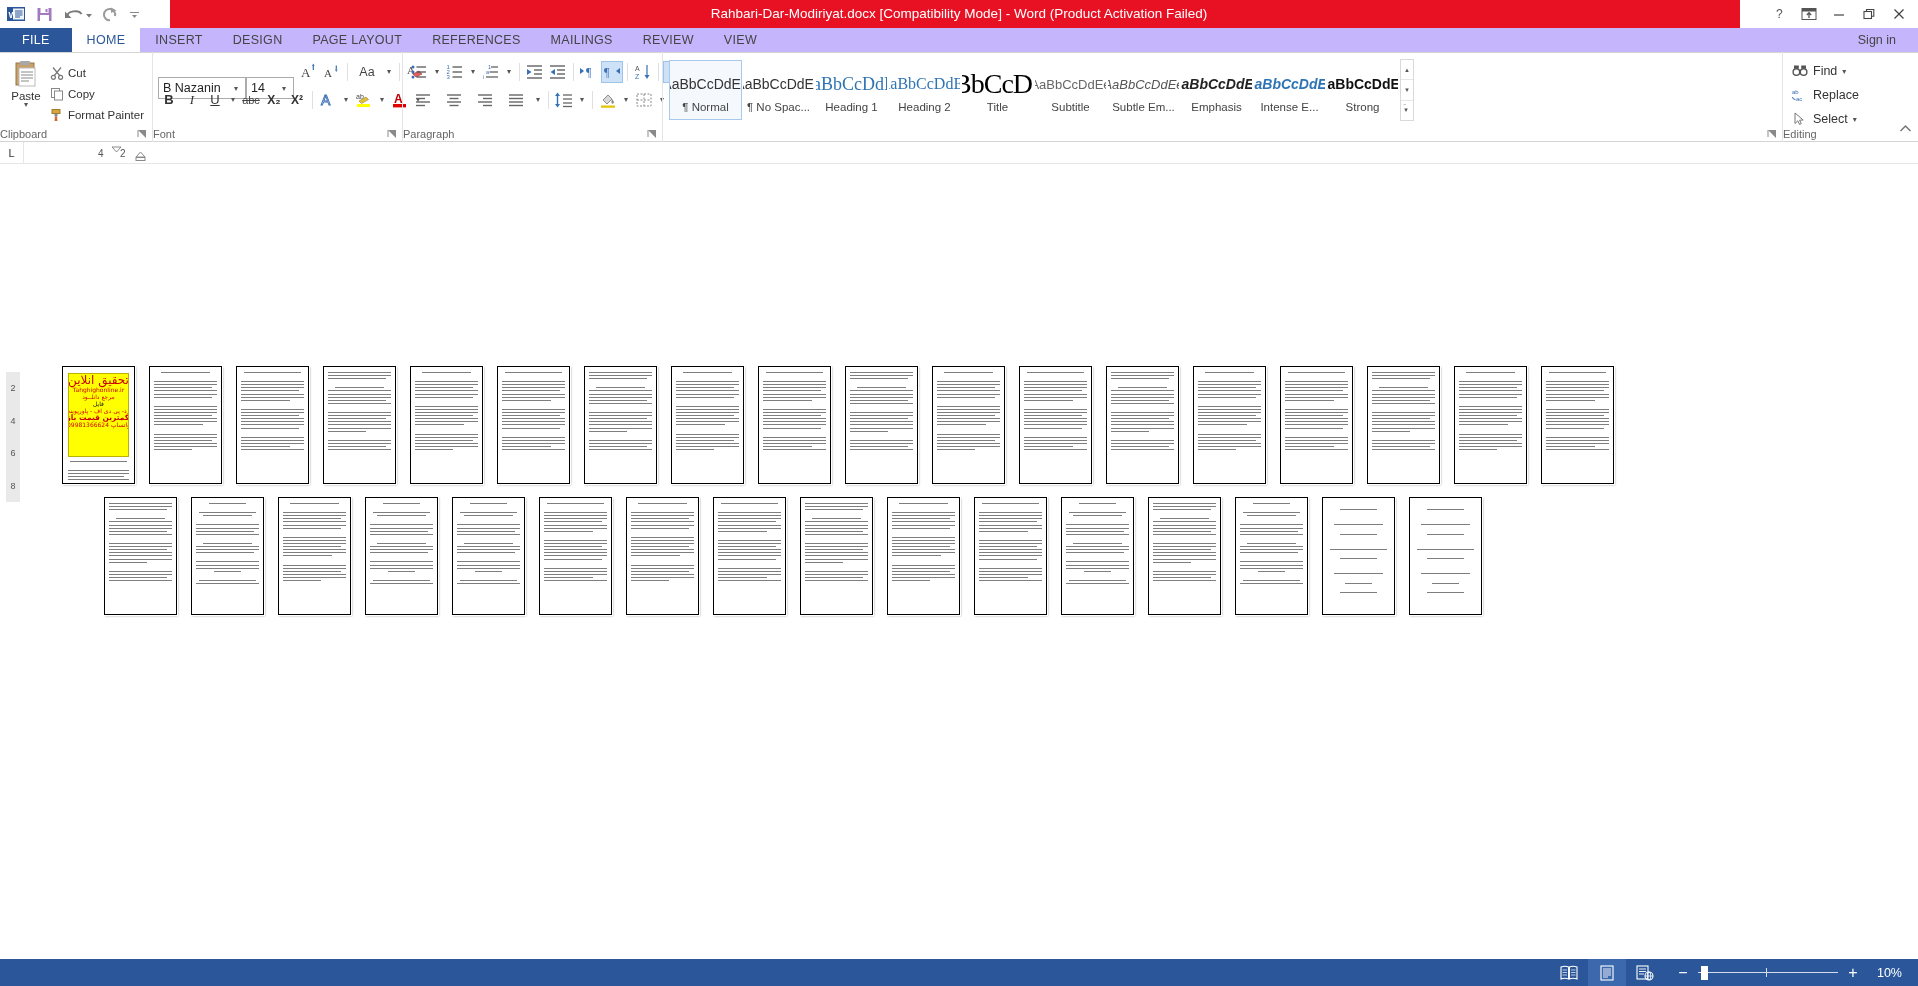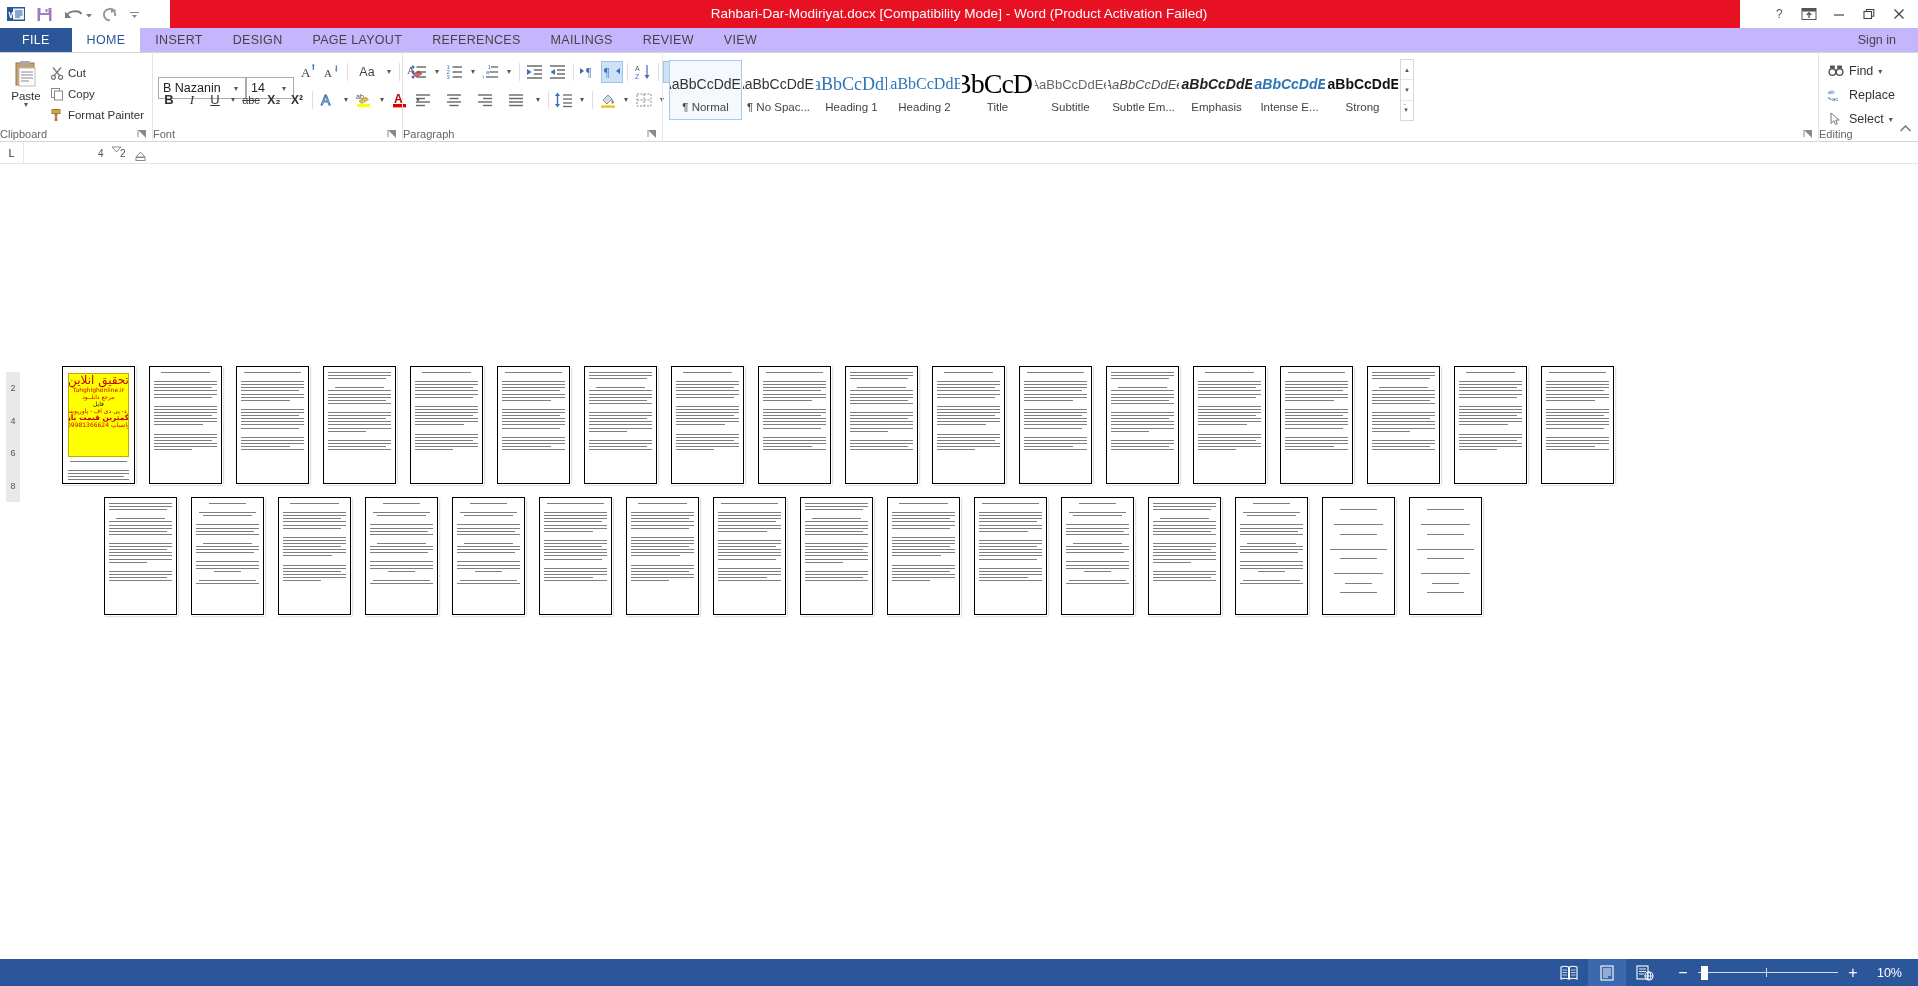--- a/index.html
+++ b/index.html
@@ -784,21 +784,21 @@
       </div>
     </div>
     <div class="rgroup-dialog">
       <svg width="10" height="10" viewBox="0 0 10 10">
           <path d="M1 1 H9 V9 Z" fill="#8a8a8a"></path>
           <line x1="1" y1="1" x2="1" y2="8" stroke="#8a8a8a"></line>
         </svg>
     </div>
   </div>
 
-  <div class="rgroup" id="g-editing" style="width:100px">
+  <div class="rgroup" id="g-editing" style="width:136px">
     <div class="rgroup-body" style="flex-direction:column;padding-top:5px;gap:2px">
       <div class="ed-item">
         <svg width="16" height="14" viewBox="0 0 16 14">
           <circle cx="4.4" cy="8" r="3.3" fill="none" stroke="#555" stroke-width="1.4"></circle>
           <circle cx="11.6" cy="8" r="3.3" fill="none" stroke="#555" stroke-width="1.4"></circle>
           <rect x="2" y="1.5" width="4.8" height="3" fill="#555"></rect>
           <rect x="9.2" y="1.5" width="4.8" height="3" fill="#555"></rect>
         </svg>
         <span>Find</span>
         <span style="font-size:8px;color:#555">▾</span>

